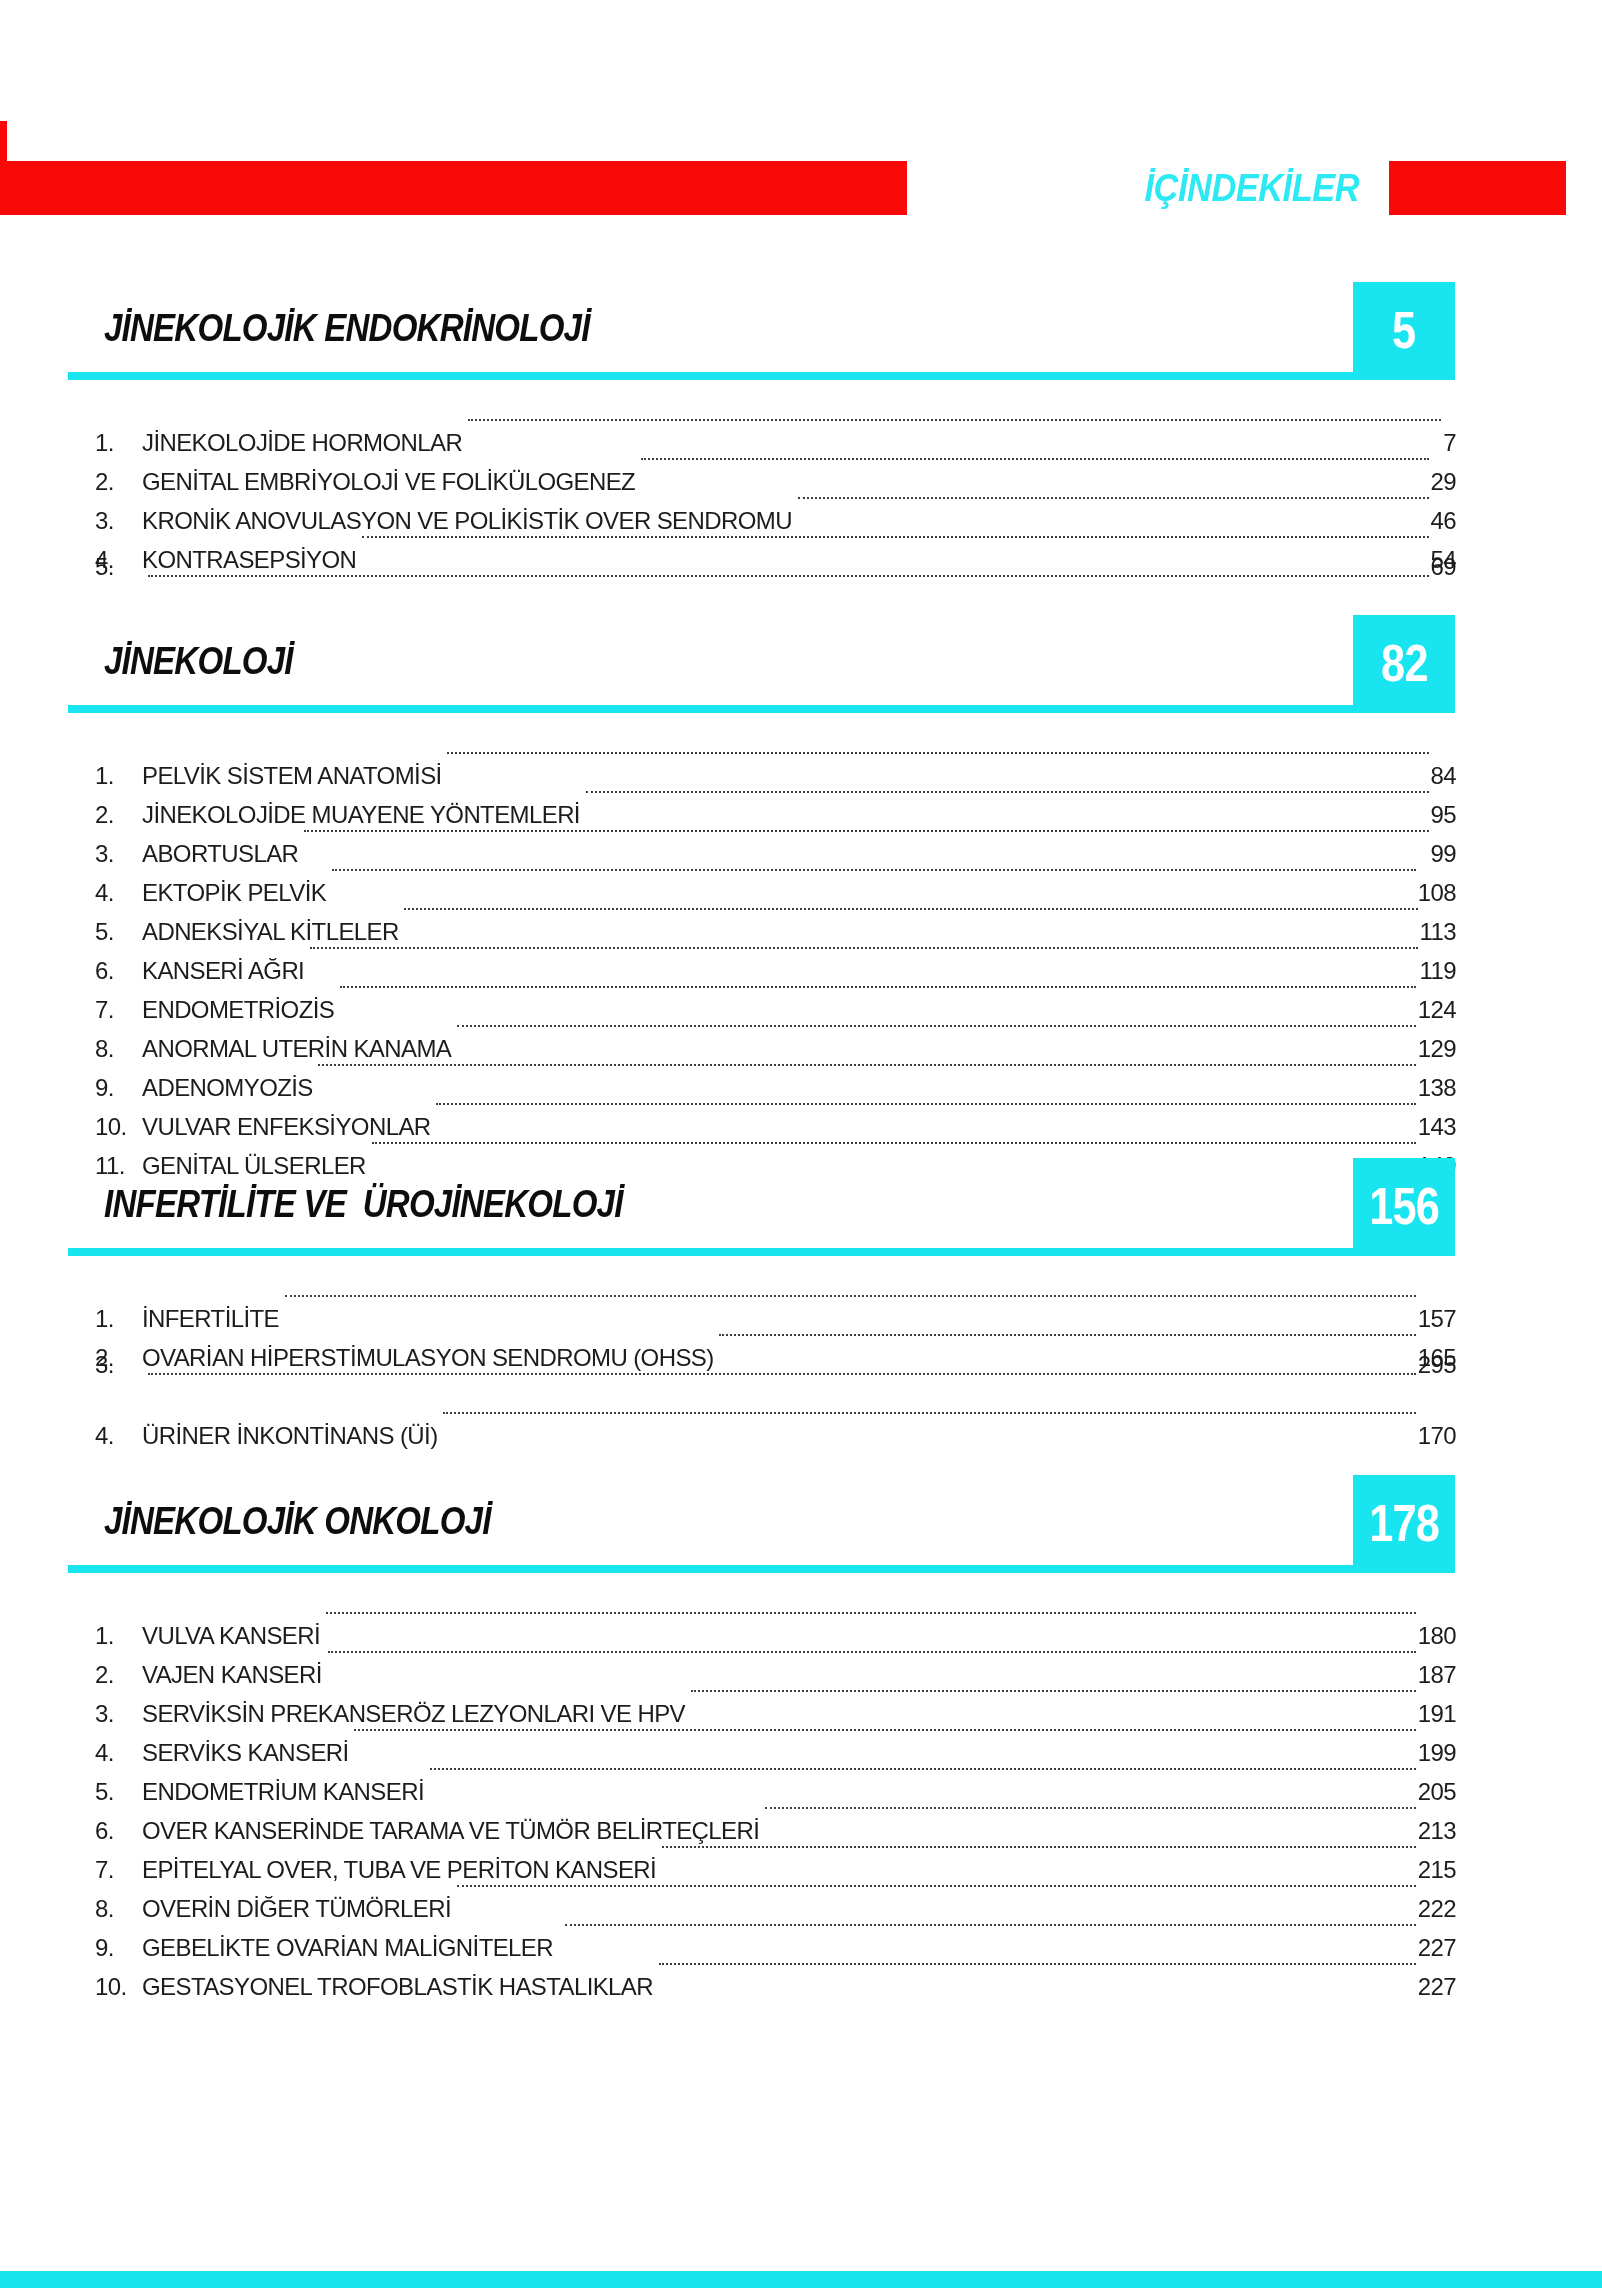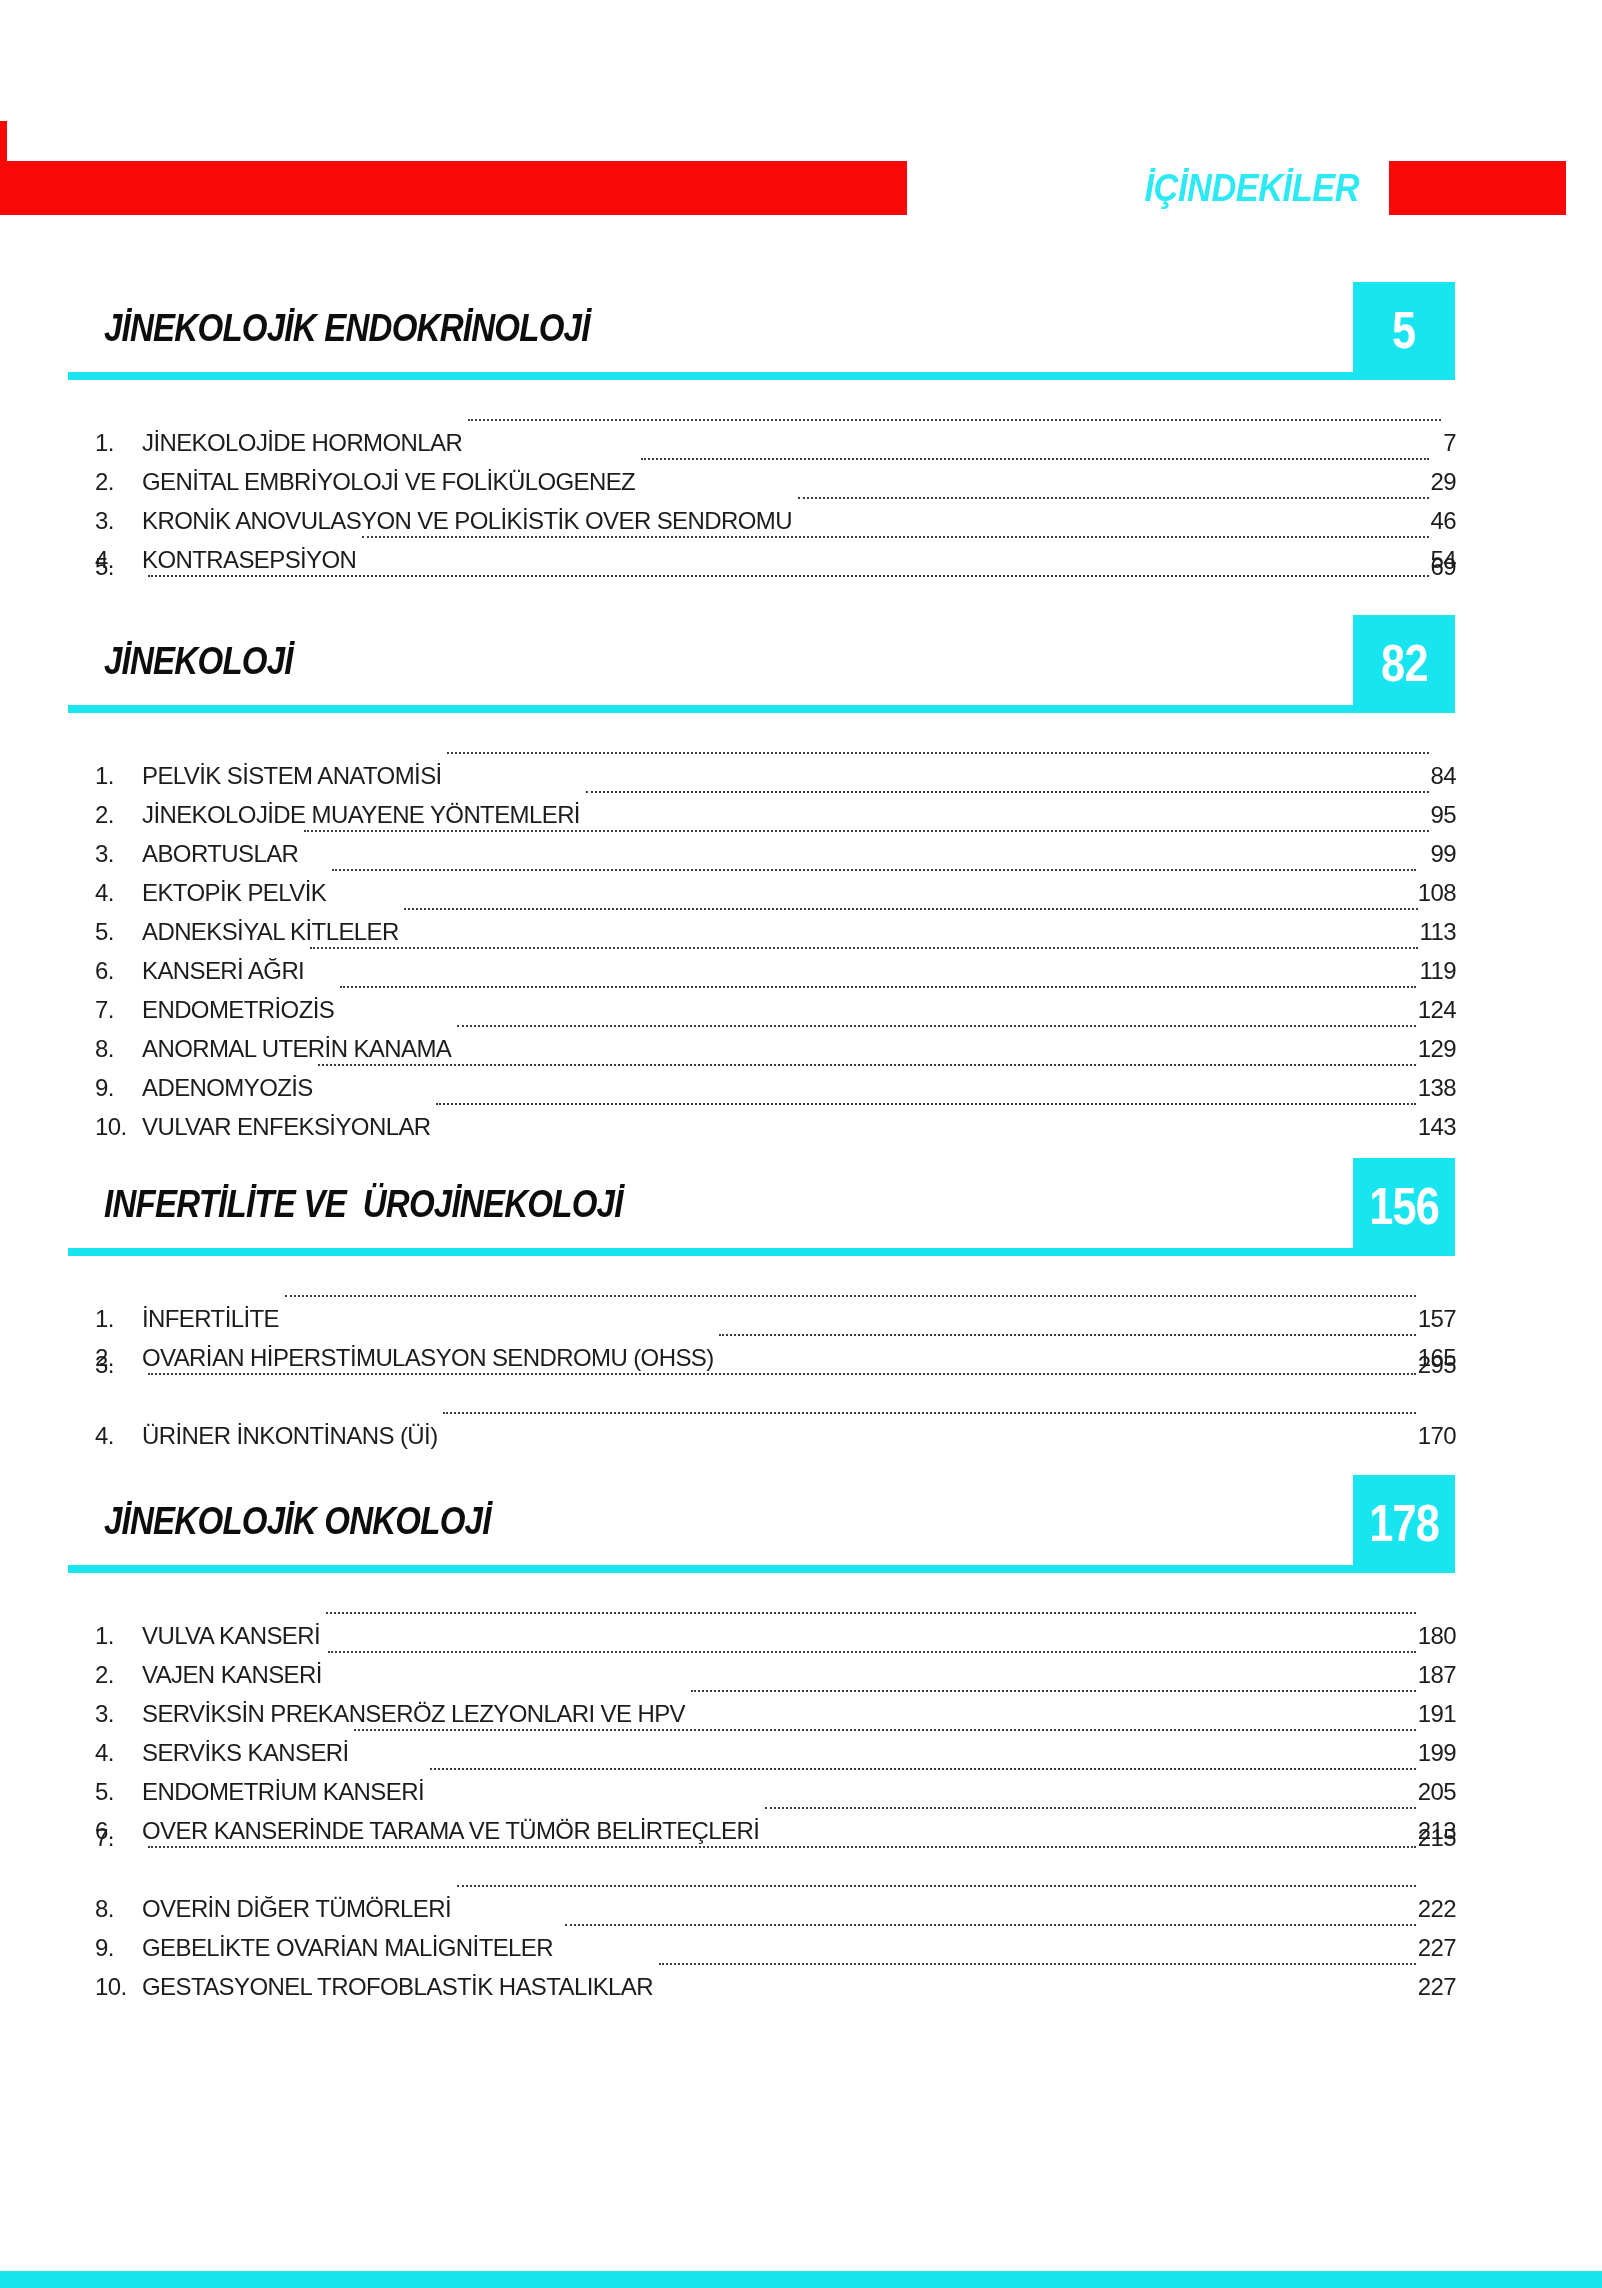--- a/index.html
+++ b/index.html
@@ -188,20 +188,26 @@
     <span class="entry-title">ADENOMYOZİS</span>
     <span class="leader"></span>
     <span class="entry-page">138</span>
   </div>
           <div class="entry">
     <span class="entry-num">10.</span>
     <span class="entry-title">VULVAR ENFEKSİYONLAR</span>
     <span class="leader"></span>
     <span class="entry-page">143</span>
   </div>
+          <div class="entry">
+    <span class="entry-num">11.</span>
+    <span class="entry-title">GENİTAL ÜLSERLER</span>
+    <span class="leader"></span>
+    <span class="entry-page">149</span>
+  </div>
         </div>
   </section>
       <section class="toc-section" style="top: 1158px;">
     <h2 class="section-title">INFERTİLİTE VE  ÜROJİNEKOLOJİ</h2>
     <div class="section-pagebox">
       <span class="section-pagenum">156</span>
     </div>
     <div class="section-rule"></div>
     <div class="entries">
           <div class="entry">
@@ -267,20 +273,21 @@
     <span class="entry-page">205</span>
   </div>
           <div class="entry">
     <span class="entry-num">6.</span>
     <span class="entry-title">OVER KANSERİNDE TARAMA VE TÜMÖR BELİRTEÇLERİ</span>
     <span class="leader"></span>
     <span class="entry-page">213</span>
   </div>
           <div class="entry">
     <span class="entry-num">7.</span>
+    <span class="entry-title">EPİTELYAL OVER, TUBA VE PERİTON KANSERİ</span>
     <span class="leader"></span>
     <span class="entry-page">215</span>
   </div>
           <div class="entry">
     <span class="entry-num">8.</span>
     <span class="entry-title">OVERİN DİĞER TÜMÖRLERİ</span>
     <span class="leader"></span>
     <span class="entry-page">222</span>
   </div>
           <div class="entry">

